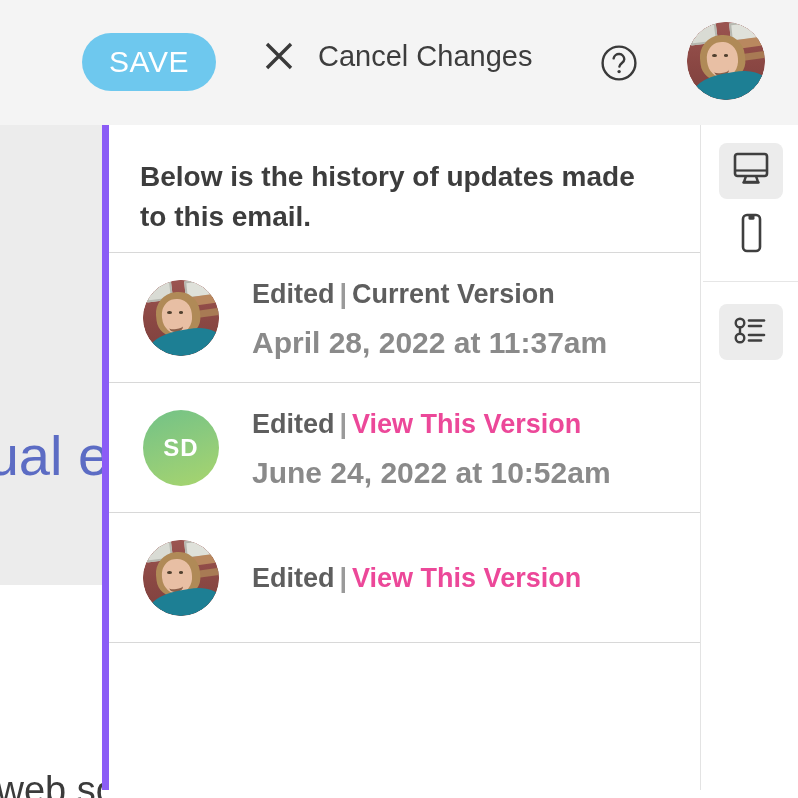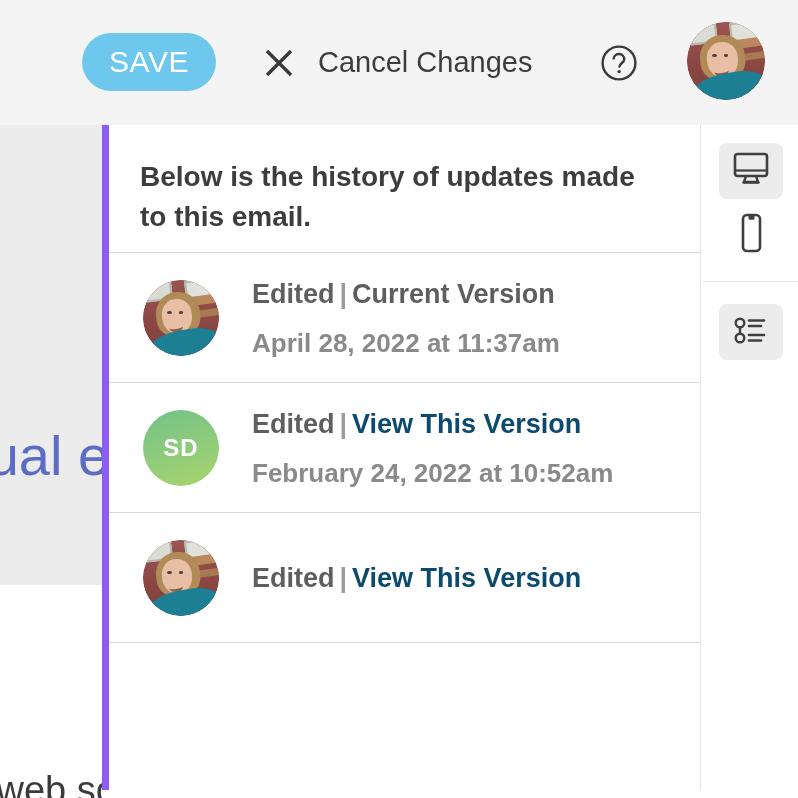--- a/index.html
+++ b/index.html
@@ -47,21 +47,21 @@
     text-align: center;
     padding: 0;
     cursor: pointer;
   }
   .cancel-group {
     position: absolute;
     left: 263px;
     top: 40px;
     height: 45px;
     display: flex;
-    align-items: center;
+    align-items: flex-start;
     cursor: pointer;
   }
   .cancel-x {
     width: 32px;
     height: 32px;
     display: block;
     flex: 0 0 auto;
   }
   .cancel-label {
     margin-left: 23px;
@@ -276,29 +276,29 @@
     white-space: nowrap;
   }
   .row-title .action {
     color: #5e5e5e;
   }
   .row-title .sep {
     color: #9a9a9a;
     margin: 0 5px;
   }
   .row-title .link {
-    color: #0c4a6e;
+    color: #ec4899;
   }
   .row-title .link.current {
     color: #5e5e5e;
     margin-top: 24px;
   }
   .row-date {
     margin-top: 16px;
-    font-size: 26px;
+    font-size: 30px;
     line-height: 32px;
     color: #8a8a8a;
     white-space: nowrap;
   }
   .panel-filler {
     height: 148px;
   }
 
   
   .right-rail {
@@ -379,21 +379,21 @@
     </div>
 
     <div class="history-row">
       <div class="row-avatar initials">
         <span>SD</span>
       </div>
       <div class="row-text">
         <div class="row-title">
           <span class="action">Edited</span><span class="sep">|</span><span class="link">View This Version</span>
         </div>
-        <div class="row-date">February 24, 2022 at 10:52am</div>
+        <div class="row-date">June 24, 2022 at 10:52am</div>
       </div>
     </div>
 
     <div class="history-row">
       <div class="row-avatar">
         <div class="photo">
           <div class="bg-brick"></div>
             <div class="win-left"></div>
             <div class="win-right"></div>
           <div class="rail"></div>

